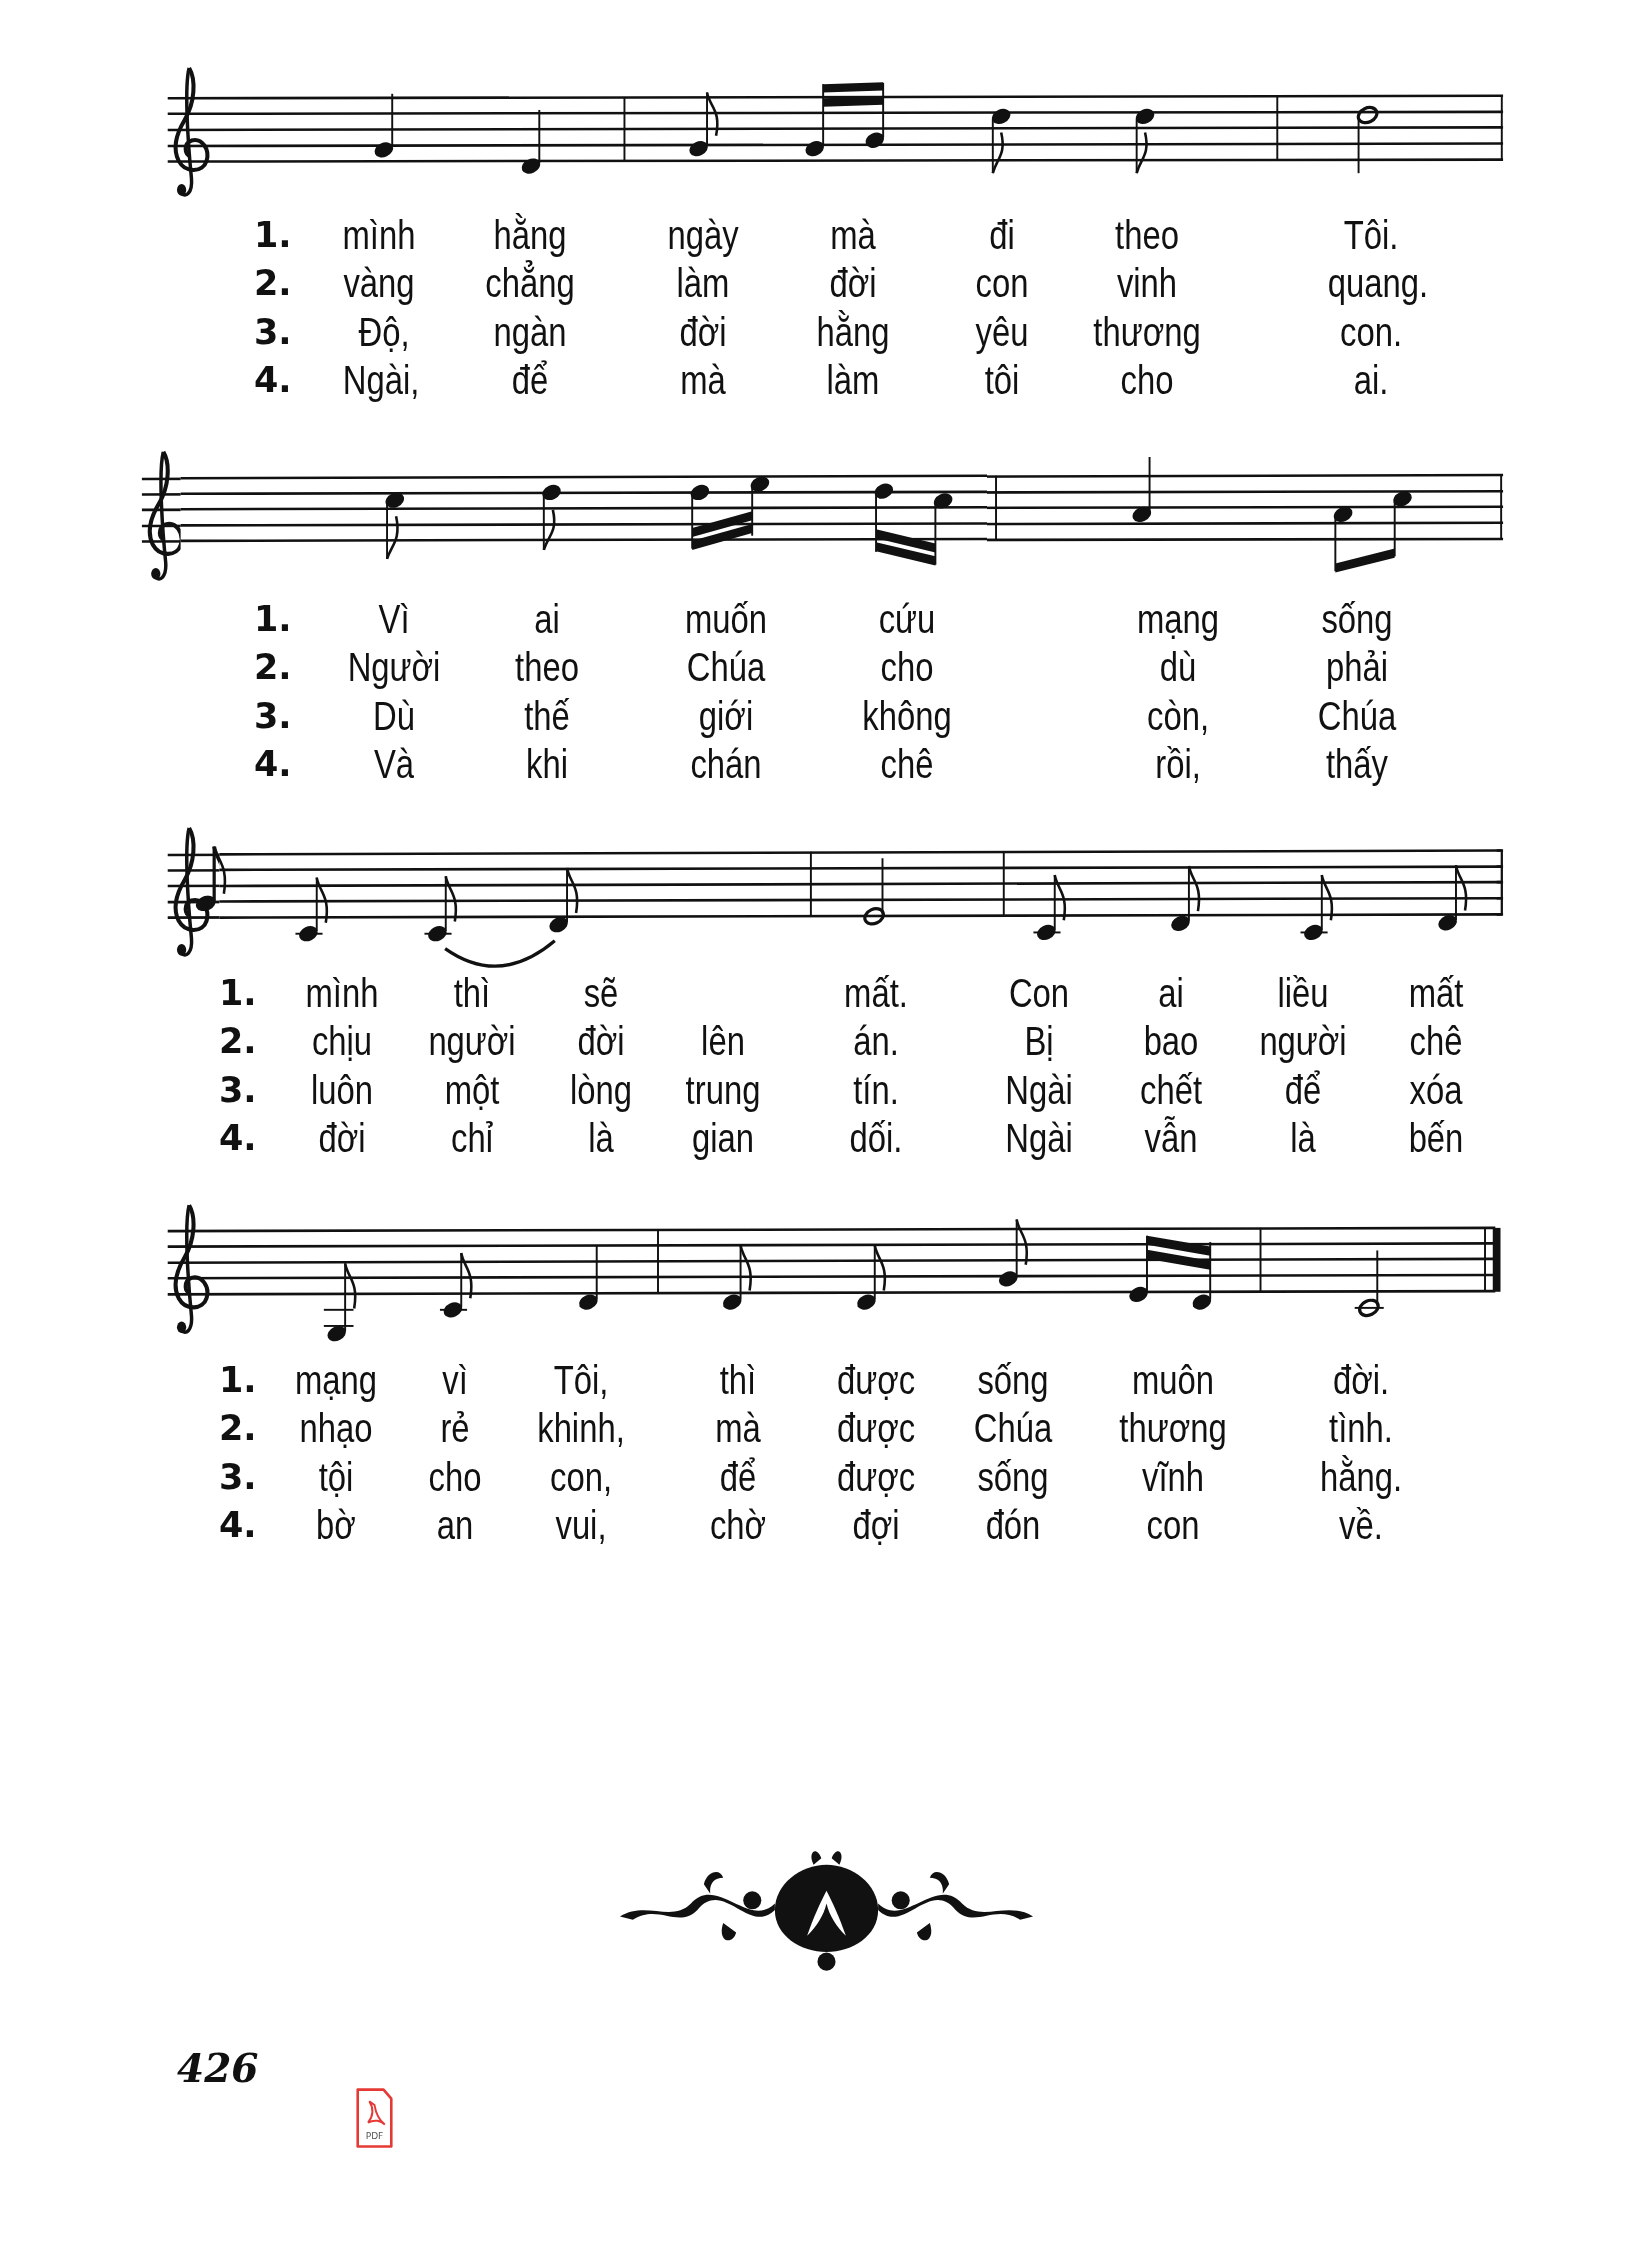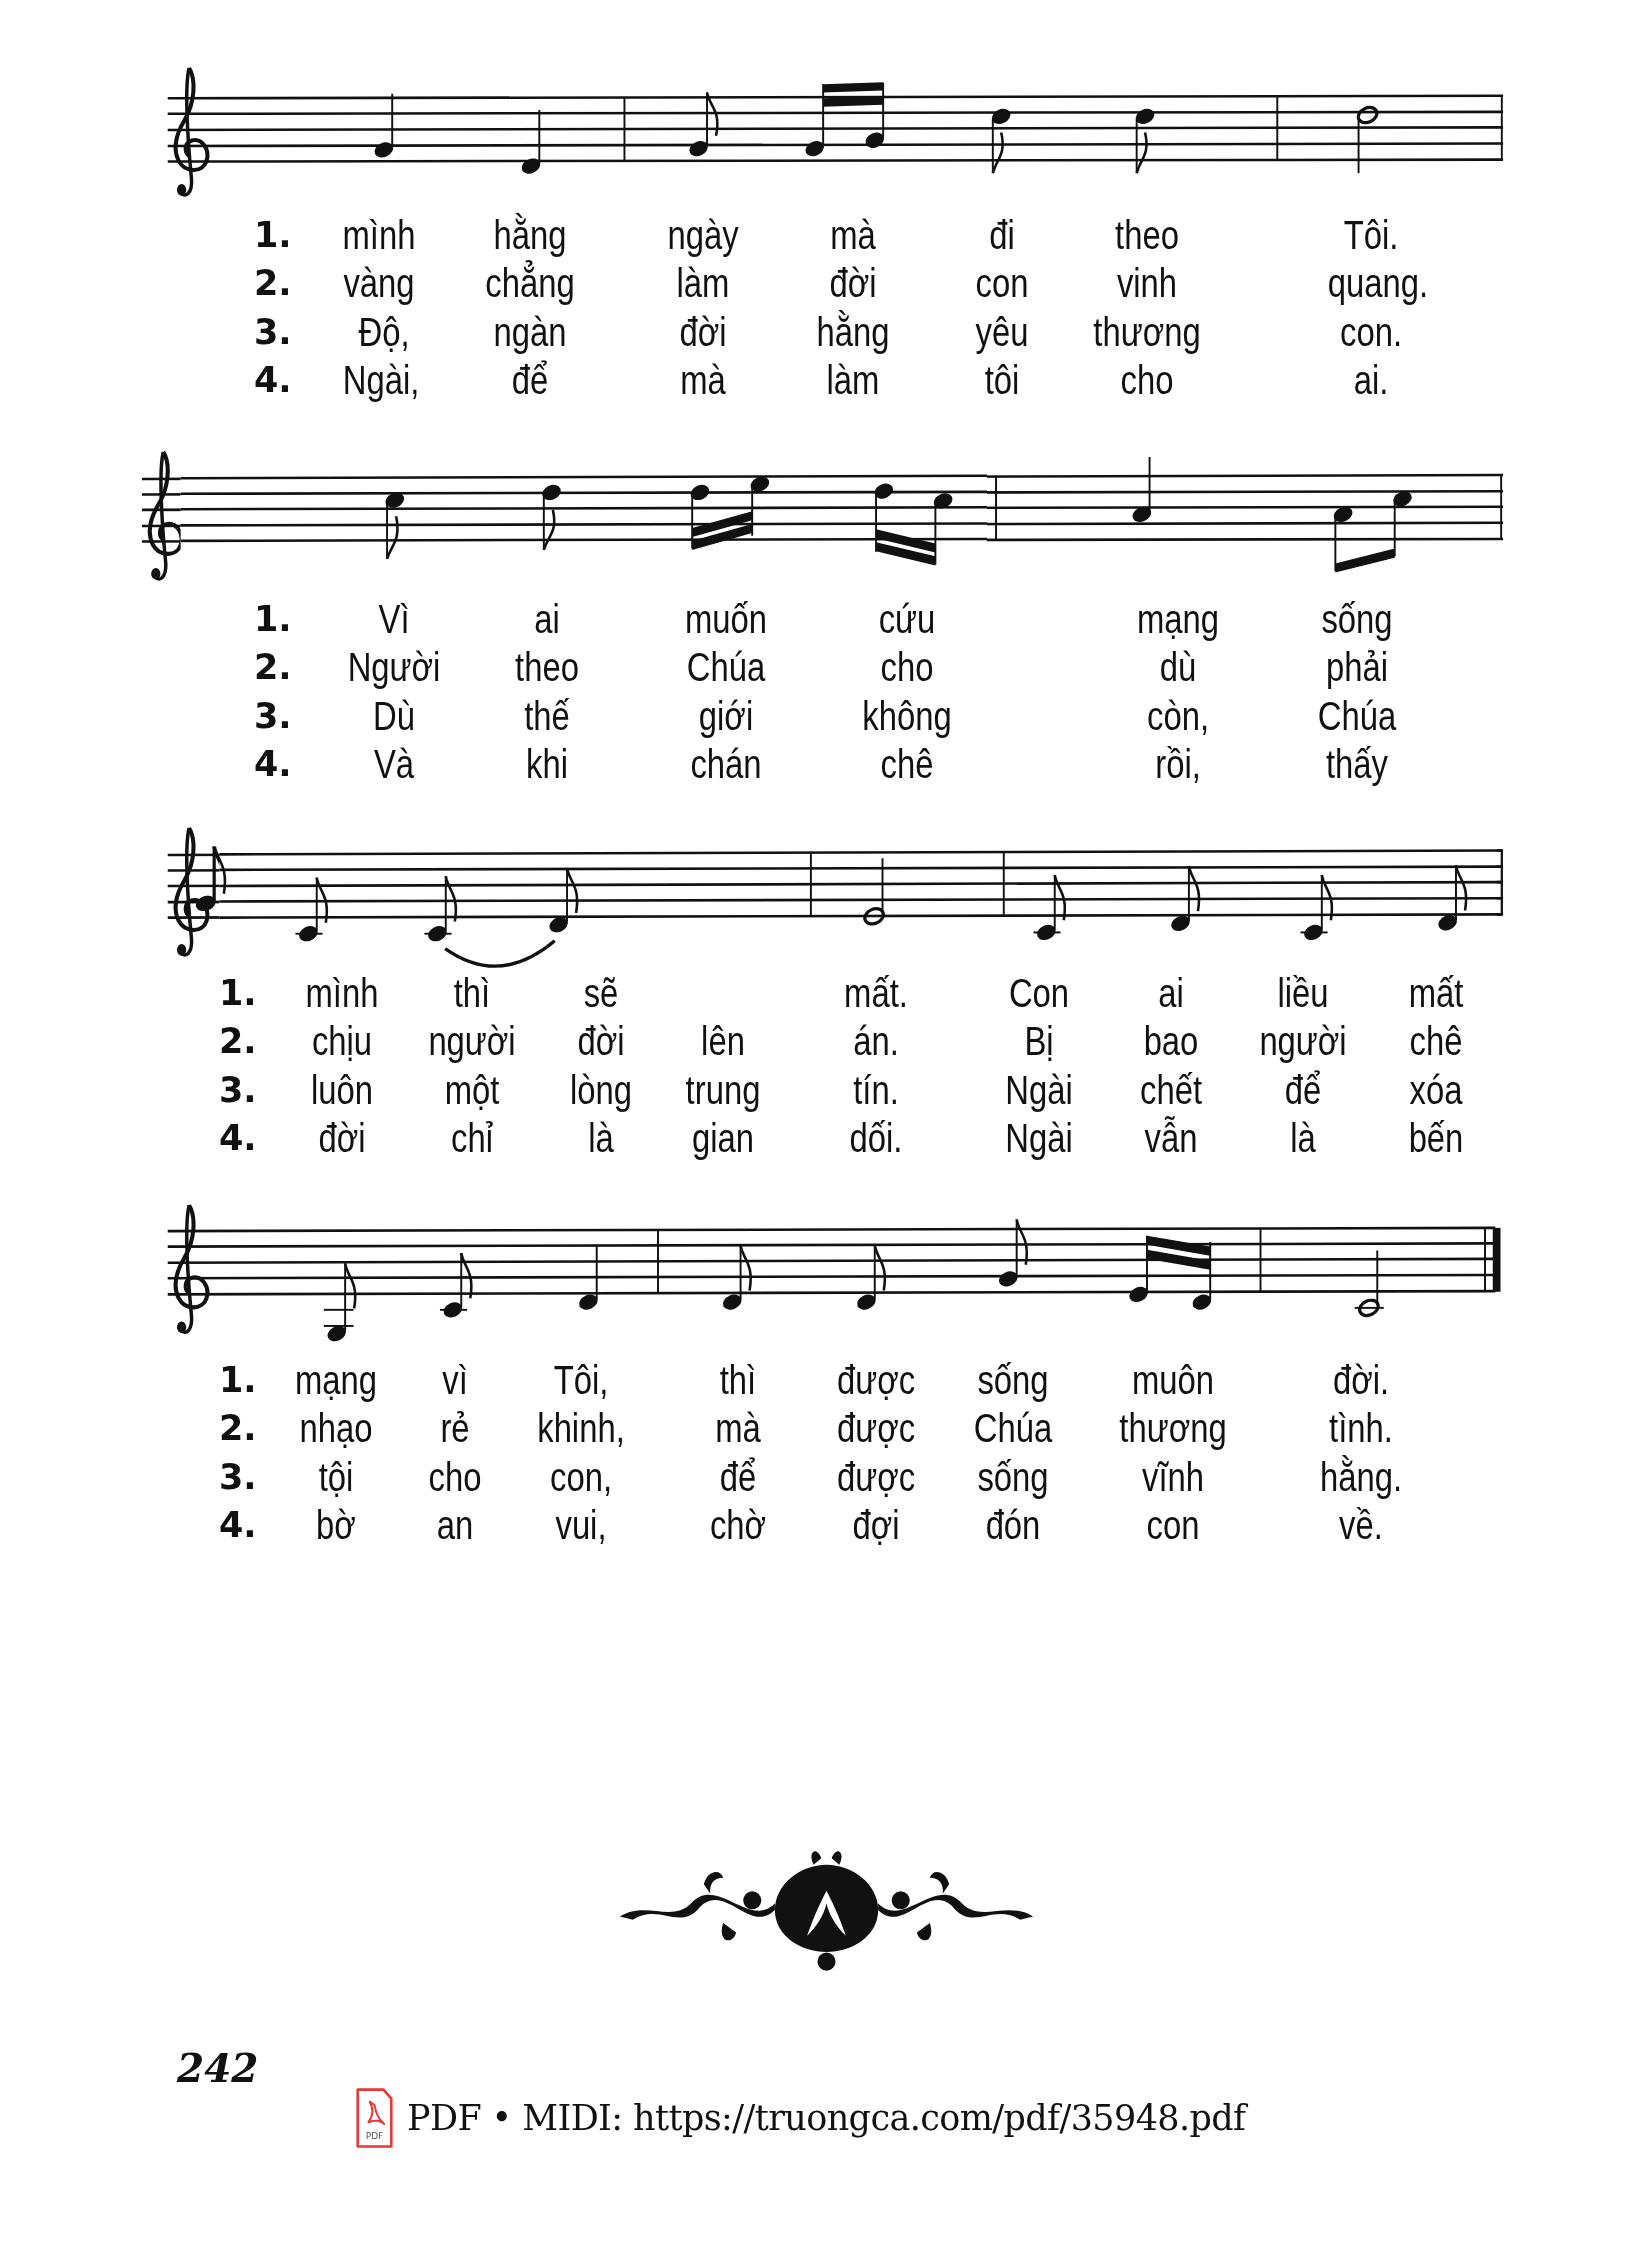--- a/index.html
+++ b/index.html
@@ -503,23 +503,22 @@
     <path d="M280,110 C240,150 200,60 160,110 C130,140 100,100 60,125 L40,120 C80,95 120,130 150,100 C190,55 240,140 280,100 Z"></path>
     <path d="M440,110 C480,150 520,60 560,110 C590,140 620,100 660,125 L680,120 C640,95 600,130 570,100 C530,55 480,140 440,100 Z"></path>
     <path d="M200,130 C190,160 215,165 220,145 Z M520,130 C530,160 505,165 500,145 Z"></path>
     <path d="M170,70 C175,50 195,45 200,60 C185,60 178,70 180,85 Z M550,70 C545,50 525,45 520,60 C535,60 542,70 540,85 Z"></path>
   </g>
   <g fill="#fff">
     <path d="M360,80 C350,100 340,120 330,150 C345,135 355,120 360,100 C365,120 375,135 390,150 C380,120 370,100 360,80 Z"></path>
   </g>
 </svg>
 
-<div class="page-number">242</div>
+<div class="page-number">426</div>
 
 <div class="footer">
   <svg class="pdf-icon" viewBox="0 0 60 96" xmlns="http://www.w3.org/2000/svg">
     <path d="M4,4 L44,4 L56,18 L56,92 L4,92 Z" fill="#fff" stroke="#e53935" stroke-width="4" stroke-linejoin="round"></path>
     <path d="M22,22 C30,35 28,45 20,55 C30,50 40,52 46,58 C38,52 32,40 30,28 Z" fill="none" stroke="#e53935" stroke-width="3"></path>
     <text x="30" y="80" text-anchor="middle" font-family="DejaVu Sans, sans-serif" font-size="14" fill="#555">PDF</text>
   </svg>
-  <span class="footer-text">PDF • MIDI: https://truongca.com/pdf/35948.pdf</span>
 </div>
 
 
 </body></html>

